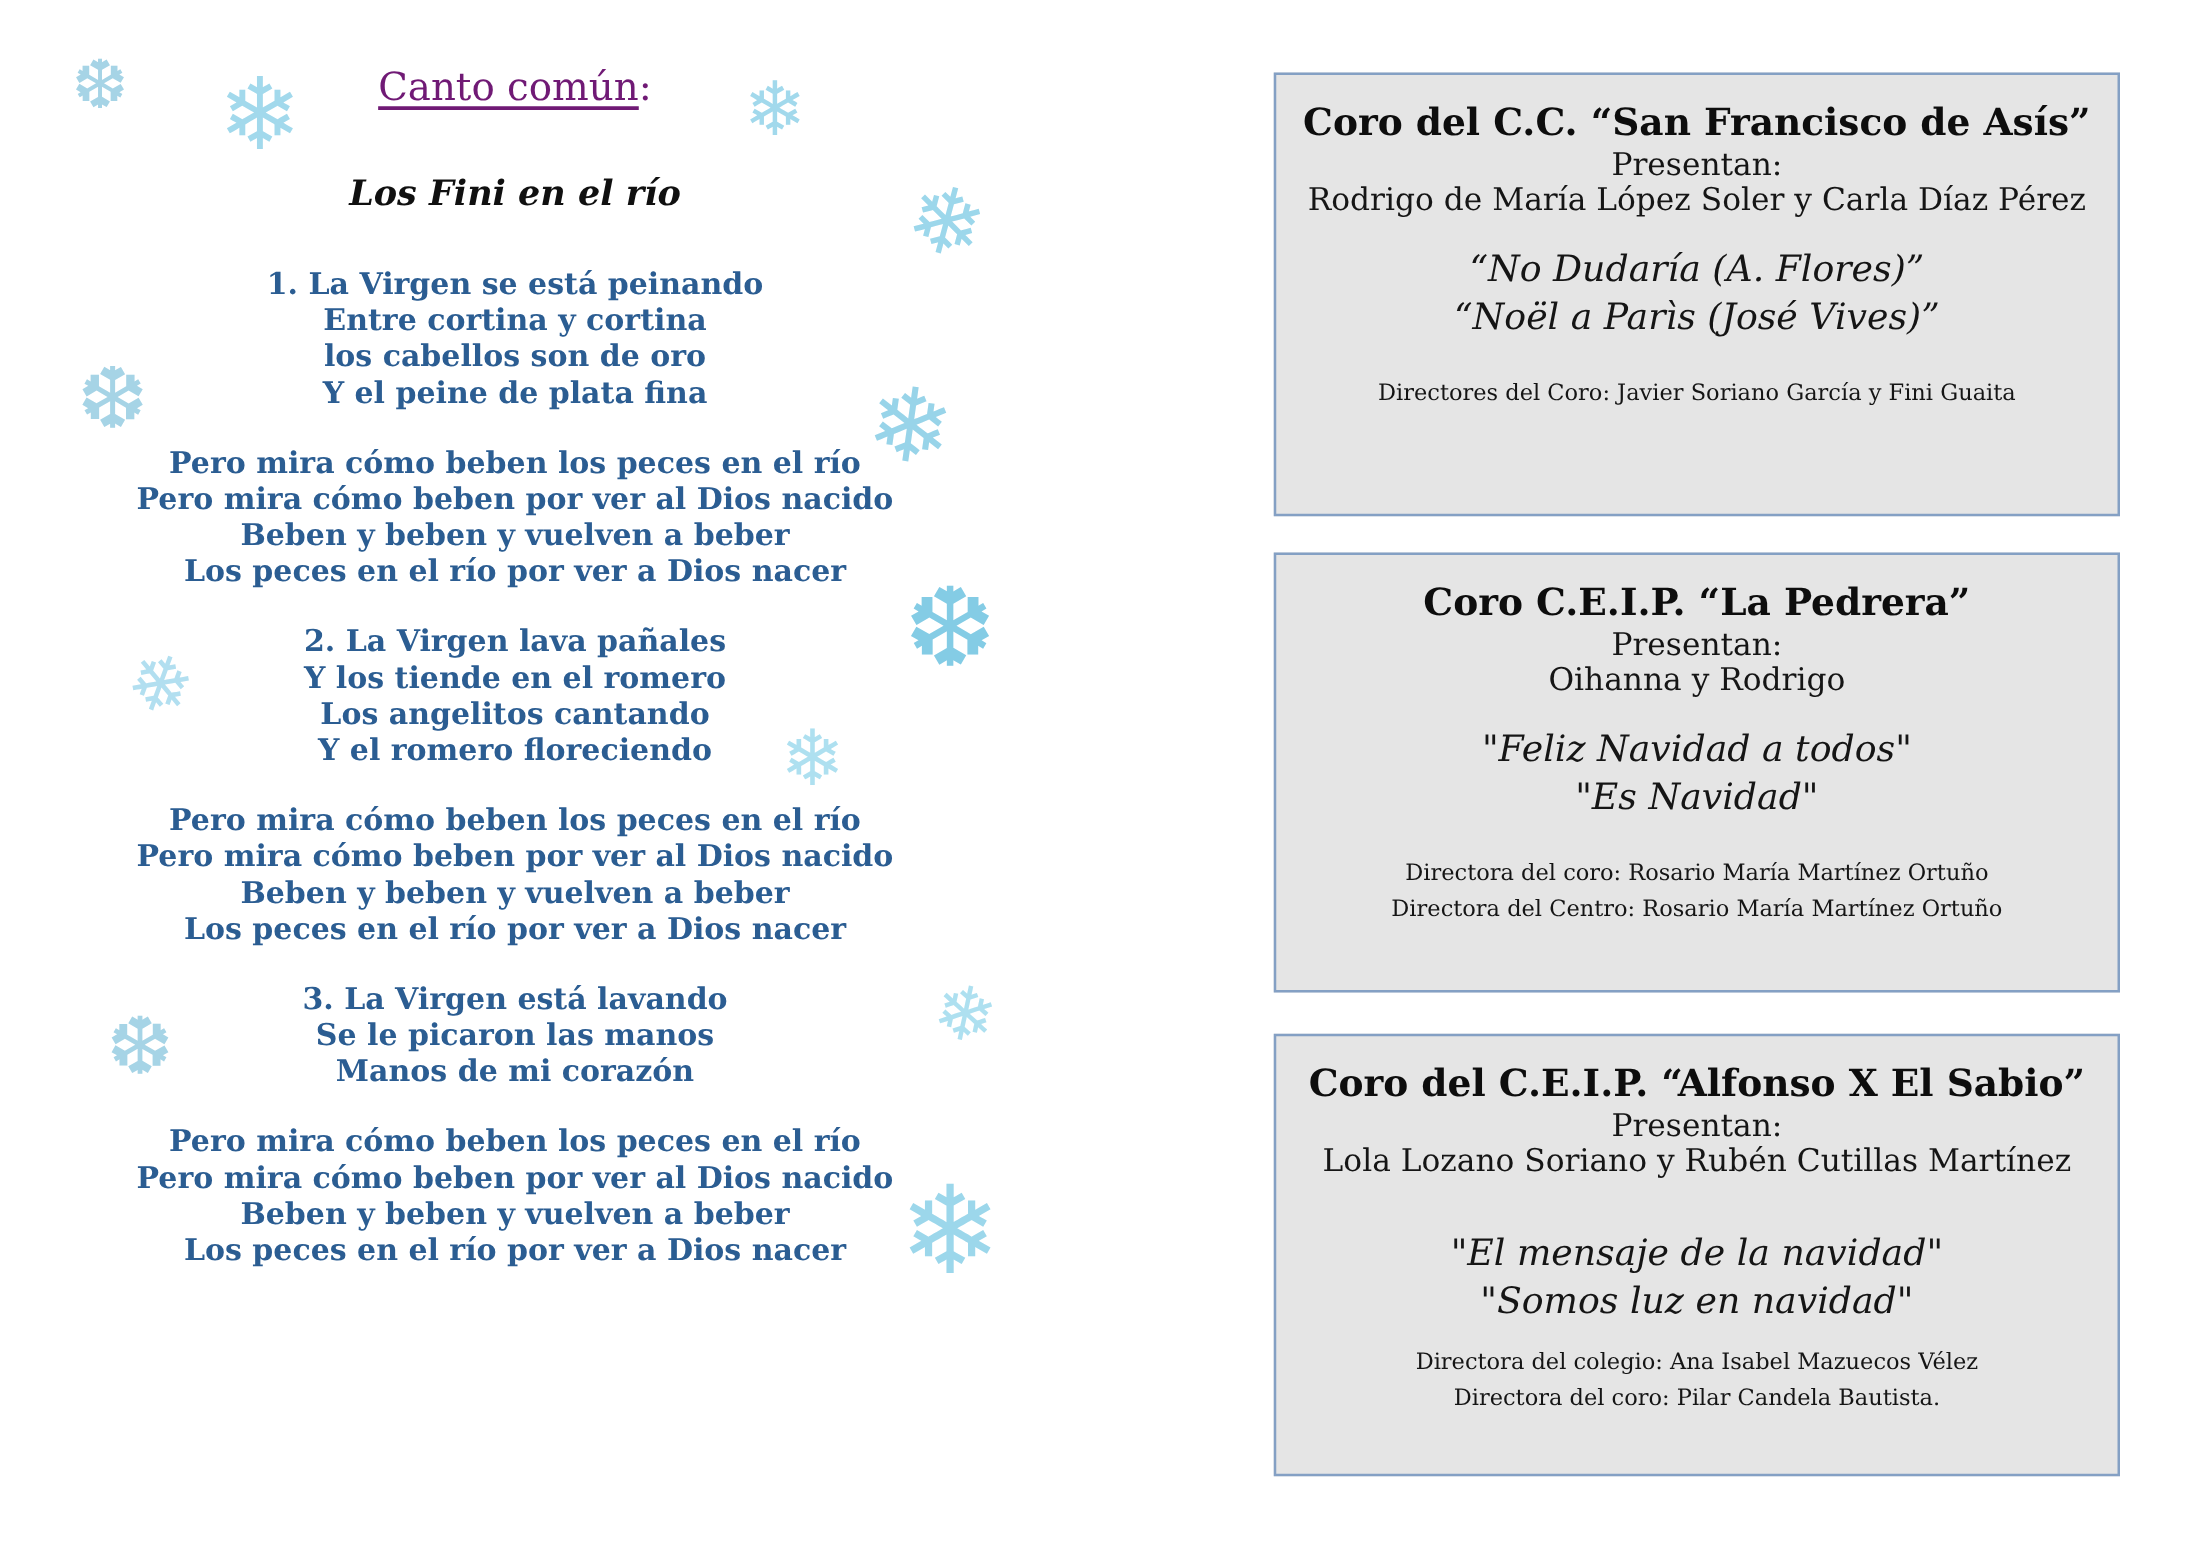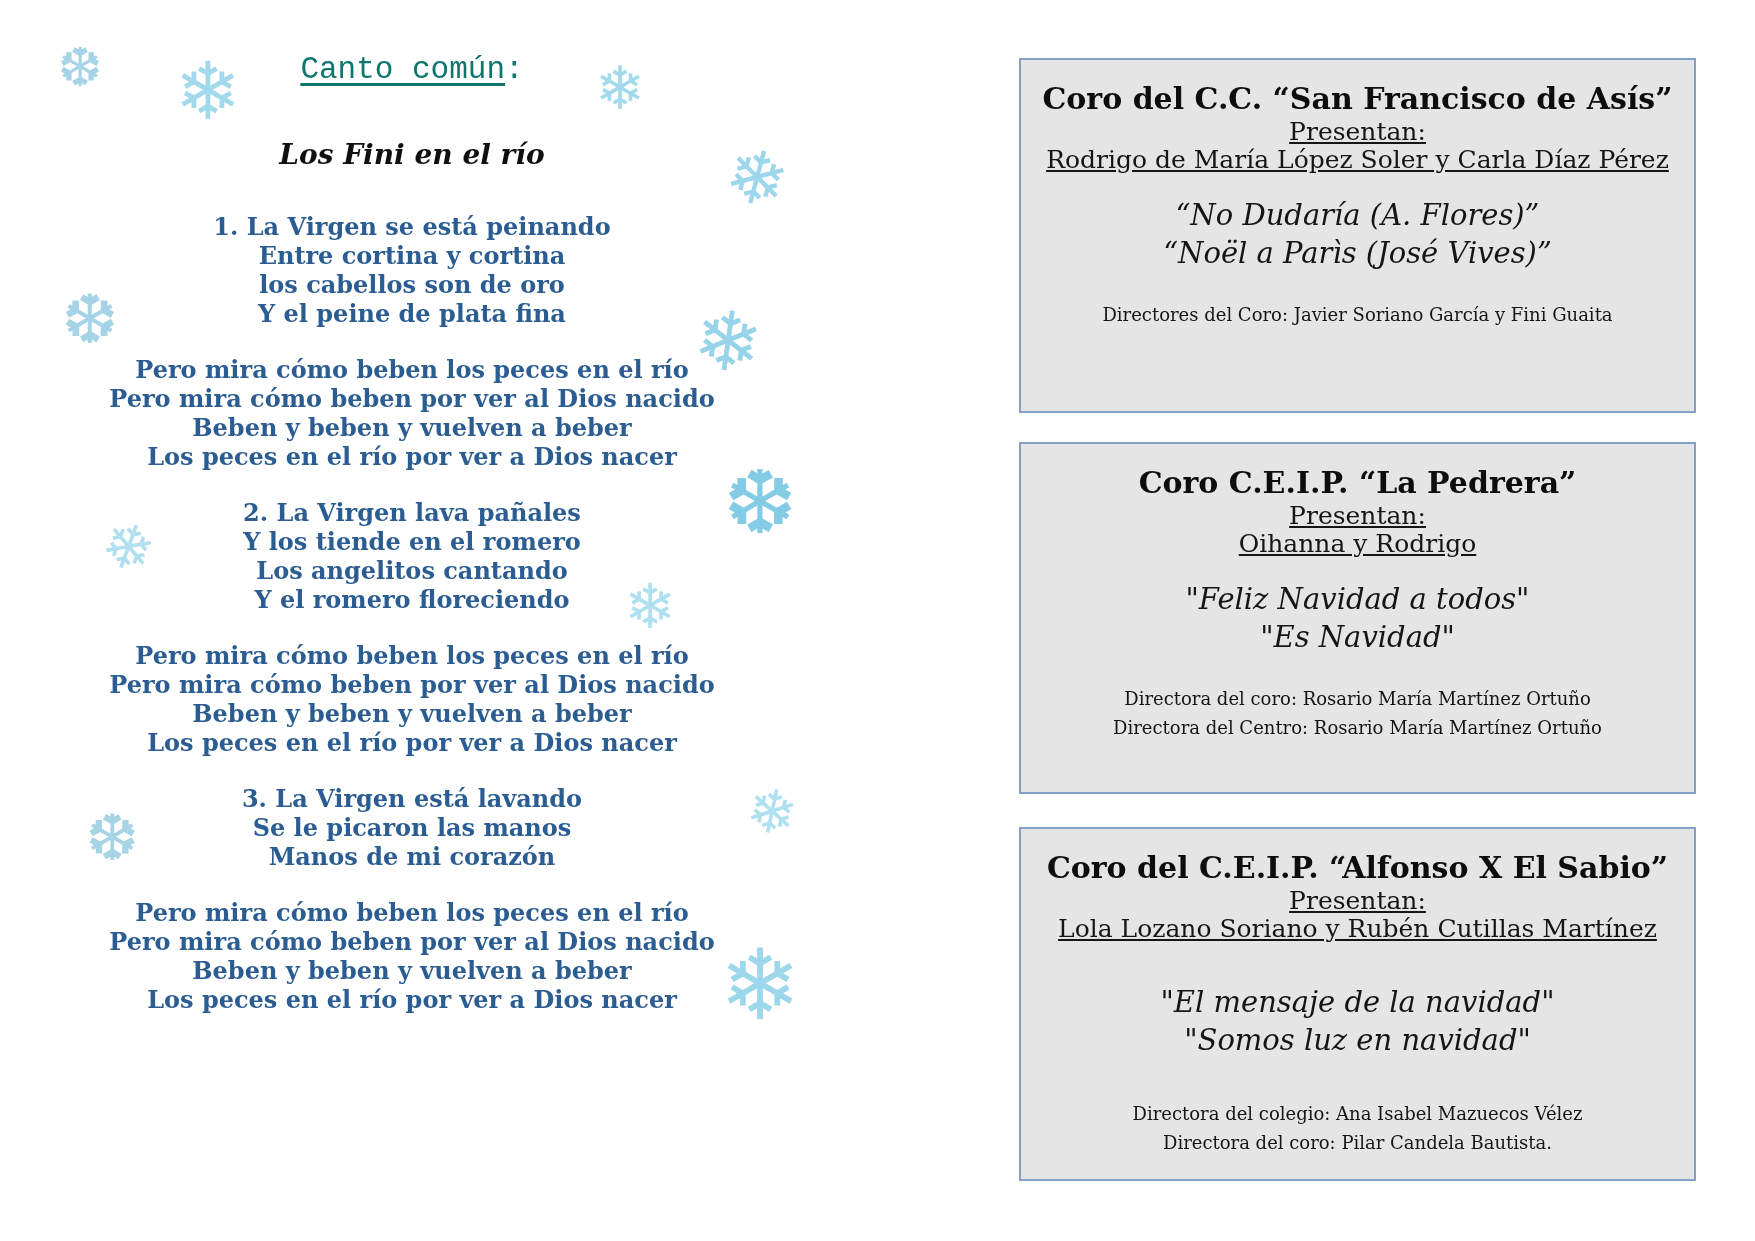--- a/index.html
+++ b/index.html
@@ -15,21 +15,21 @@
     position:absolute;line-height:1;z-index:0;
     font-family:"DejaVu Sans","Liberation Sans",sans-serif;
     user-select:none;
   }
   
   .left-col{
     position:absolute;left:42px;top:50px;width:740px;
     text-align:center;z-index:1;
   }
   .canto-title{
-    font-size:31px;line-height:40px;color:#0f766e;font-family:Liberation Mono, monospace;
+    font-size:31px;line-height:40px;color:#701a75;
   }
   .canto-title .u{text-decoration:underline;text-underline-offset:5px;}
   .song-title{
     font-size:28px;line-height:38px;font-weight:bold;font-style:italic;
     margin-top:46px;color:#101010;
   }
   .stanza{
     margin-top:27px;
     font-size:24px;line-height:29px;font-weight:bold;
     color:var(--lyric-blue,#2b5d92);
@@ -43,26 +43,26 @@
     box-sizing:border-box;background:#e5e5e5;
     text-align:center;z-index:1;overflow:hidden;
   }
   .box-1{top:58px;height:355px;}
   .box-2{top:442px;height:352px;}
   .box-3{top:827px;height:354px;}
   .box-title{
     margin-top:20px;font-size:30px;line-height:38px;font-weight:bold;
     white-space:nowrap;color:#0d0d0d;
   }
-  .presents,.presenters{font-size:25px;line-height:28px;white-space:nowrap;text-decoration:underline;}
+  .presents,.presenters{font-size:25px;line-height:28px;white-space:nowrap;}
   .songs{margin-top:22px;font-size:29px;line-height:38px;font-style:italic;}
   .credits{margin-top:28px;font-size:18px;line-height:29px;}
   .credits div{white-space:nowrap;}
   .roomy .songs{margin-top:40px;}
-  .roomy .credits{margin-top:40px;}
+  .roomy .credits{margin-top:16px;}
 </style>
 </head>
 <body>
 
 <div class="snow-layer">
     <span class="snowflake" style="left: 80px; top: 68px; font-size: 54px; color: rgb(166, 212, 230); transform: translate(-50%, -50%) rotate(0deg);">❆</span>
     <span class="snowflake" style="left: 208px; top: 92px; font-size: 80px; color: rgb(162, 217, 236); transform: translate(-50%, -50%) rotate(0deg);">❄</span>
     <span class="snowflake" style="left: 620px; top: 88px; font-size: 60px; color: rgb(162, 217, 236); transform: translate(-50%, -50%) rotate(0deg);">❄</span>
     <span class="snowflake" style="left: 757px; top: 178px; font-size: 74px; color: rgb(156, 215, 235); transform: translate(-50%, -50%) rotate(15deg);">❄</span>
     <span class="snowflake" style="left: 90px; top: 320px; font-size: 68px; color: rgb(166, 212, 230); transform: translate(-50%, -50%) rotate(0deg);">❆</span>

